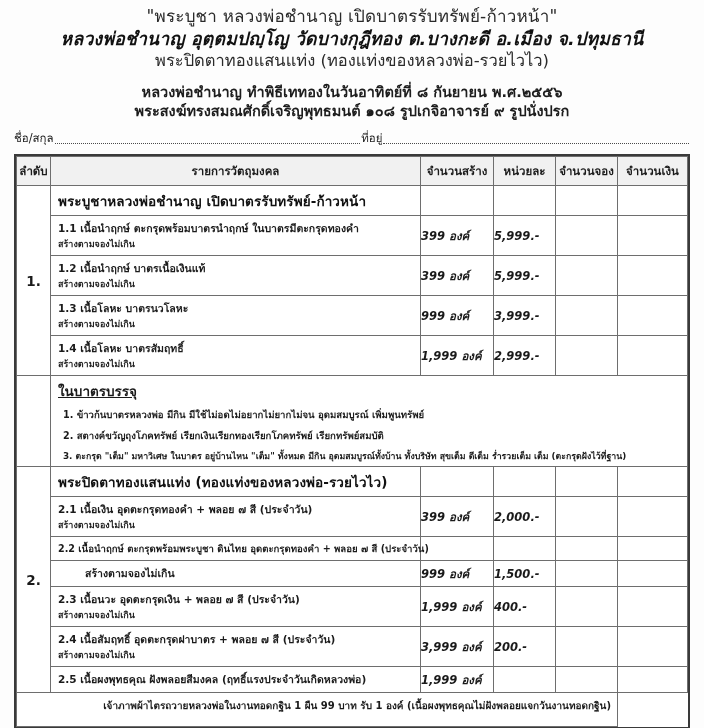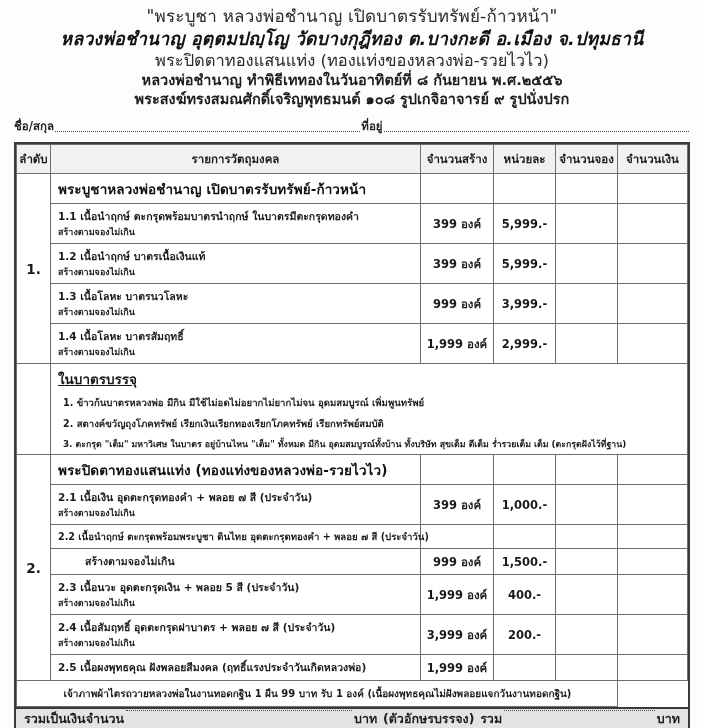--- a/index.html
+++ b/index.html
@@ -50,32 +50,33 @@
   }
   .hl3 {
     font-size: 16.5px;
     font-weight: 400;
     color: #2a2a2a;
   }
   .hl4 {
     font-size: 14.5px;
     font-weight: 700;
     color: #1d1d1d;
+    margin-top: 12px;
   }
   .hl5 {
     font-size: 14.5px;
     font-weight: 700;
     color: #1d1d1d;
   }
 
   
   .custinfo {
     margin: 6px 14px 0 14px;
     font-size: 11.5px;
-    font-weight: 700;
+    font-weight: 400;
     color: #222;
   }
   .cline {
     display: flex;
     align-items: flex-end;
     height: 19px;
     white-space: nowrap;
   }
   .dots {
     flex: 1 1 auto;
@@ -121,24 +122,24 @@
   col.c-amt   { width: 70px; }
 
   td.no {
     text-align: center;
     font-size: 13.5px;
     font-weight: 700;
     vertical-align: top;
     padding-top: 5px;
   }
   td.num {
-    text-align: center;
     font-weight: 700;
     font-size: 11.5px;
     white-space: nowrap;
+    font-style: italic;
   }
   td.blank { background: #fff; }
 
   
   td.desc { padding: 0; }
   .grp-title {
     font-size: 13.5px;
     font-weight: 700;
     padding: 4px 6px 3px 7px;
     color: #101010;
@@ -165,22 +166,22 @@
   .sub-indent {
     font-size: 10.5px;
     font-weight: 700;
     padding: 4px 6px 4px 34px;
     color: #1b1b1b;
     white-space: nowrap;
   }
   .noterow {
     font-size: 10px;
     font-weight: 700;
-    padding: 5px 6px 5px 7px;
-    text-align: center;
+    padding: 5px 6px 13px 7px;
+    text-align: right;
     color: #1b1b1b;
     white-space: nowrap;
   }
 
   
   .contents-title {
     font-size: 13.5px;
     font-weight: 700;
     padding: 4px 6px 2px 7px;
     text-decoration: underline;
@@ -349,21 +350,21 @@
 
         <tr>
           <td class="desc">
             <div class="sub">
               <span class="s-main">2.1 เนื้อเงิน อุดตะกรุดทองคำ + พลอย ๗ สี (ประจำวัน)</span>
               <span class="s-gap"></span>
               <span class="s-note">สร้างตามจองไม่เกิน</span>
             </div>
           </td>
           <td class="num">399 องค์</td>
-          <td class="num">1,000.-</td>
+          <td class="num">2,000.-</td>
           <td class="blank"></td>
           <td class="blank"></td>
         </tr>
 
         <tr>
           <td class="desc">
             <div class="sub" style="font-size:9.6px">
               <span class="s-main">2.2 เนื้อนำฤกษ์ ตะกรุดพร้อมพระบูชา ดินไทย อุดตะกรุดทองคำ + พลอย ๗ สี (ประจำวัน)</span>
             </div>
           </td>
@@ -378,21 +379,21 @@
           </td>
           <td class="num">999 องค์</td>
           <td class="num">1,500.-</td>
           <td class="blank"></td>
           <td class="blank"></td>
         </tr>
 
         <tr>
           <td class="desc">
             <div class="sub">
-              <span class="s-main">2.3 เนื้อนวะ อุดตะกรุดเงิน + พลอย 5 สี (ประจำวัน)</span>
+              <span class="s-main">2.3 เนื้อนวะ อุดตะกรุดเงิน + พลอย ๗ สี (ประจำวัน)</span>
               <span class="s-gap"></span>
               <span class="s-note">สร้างตามจองไม่เกิน</span>
             </div>
           </td>
           <td class="num">1,999 องค์</td>
           <td class="num">400.-</td>
           <td class="blank"></td>
           <td class="blank"></td>
         </tr>
 

